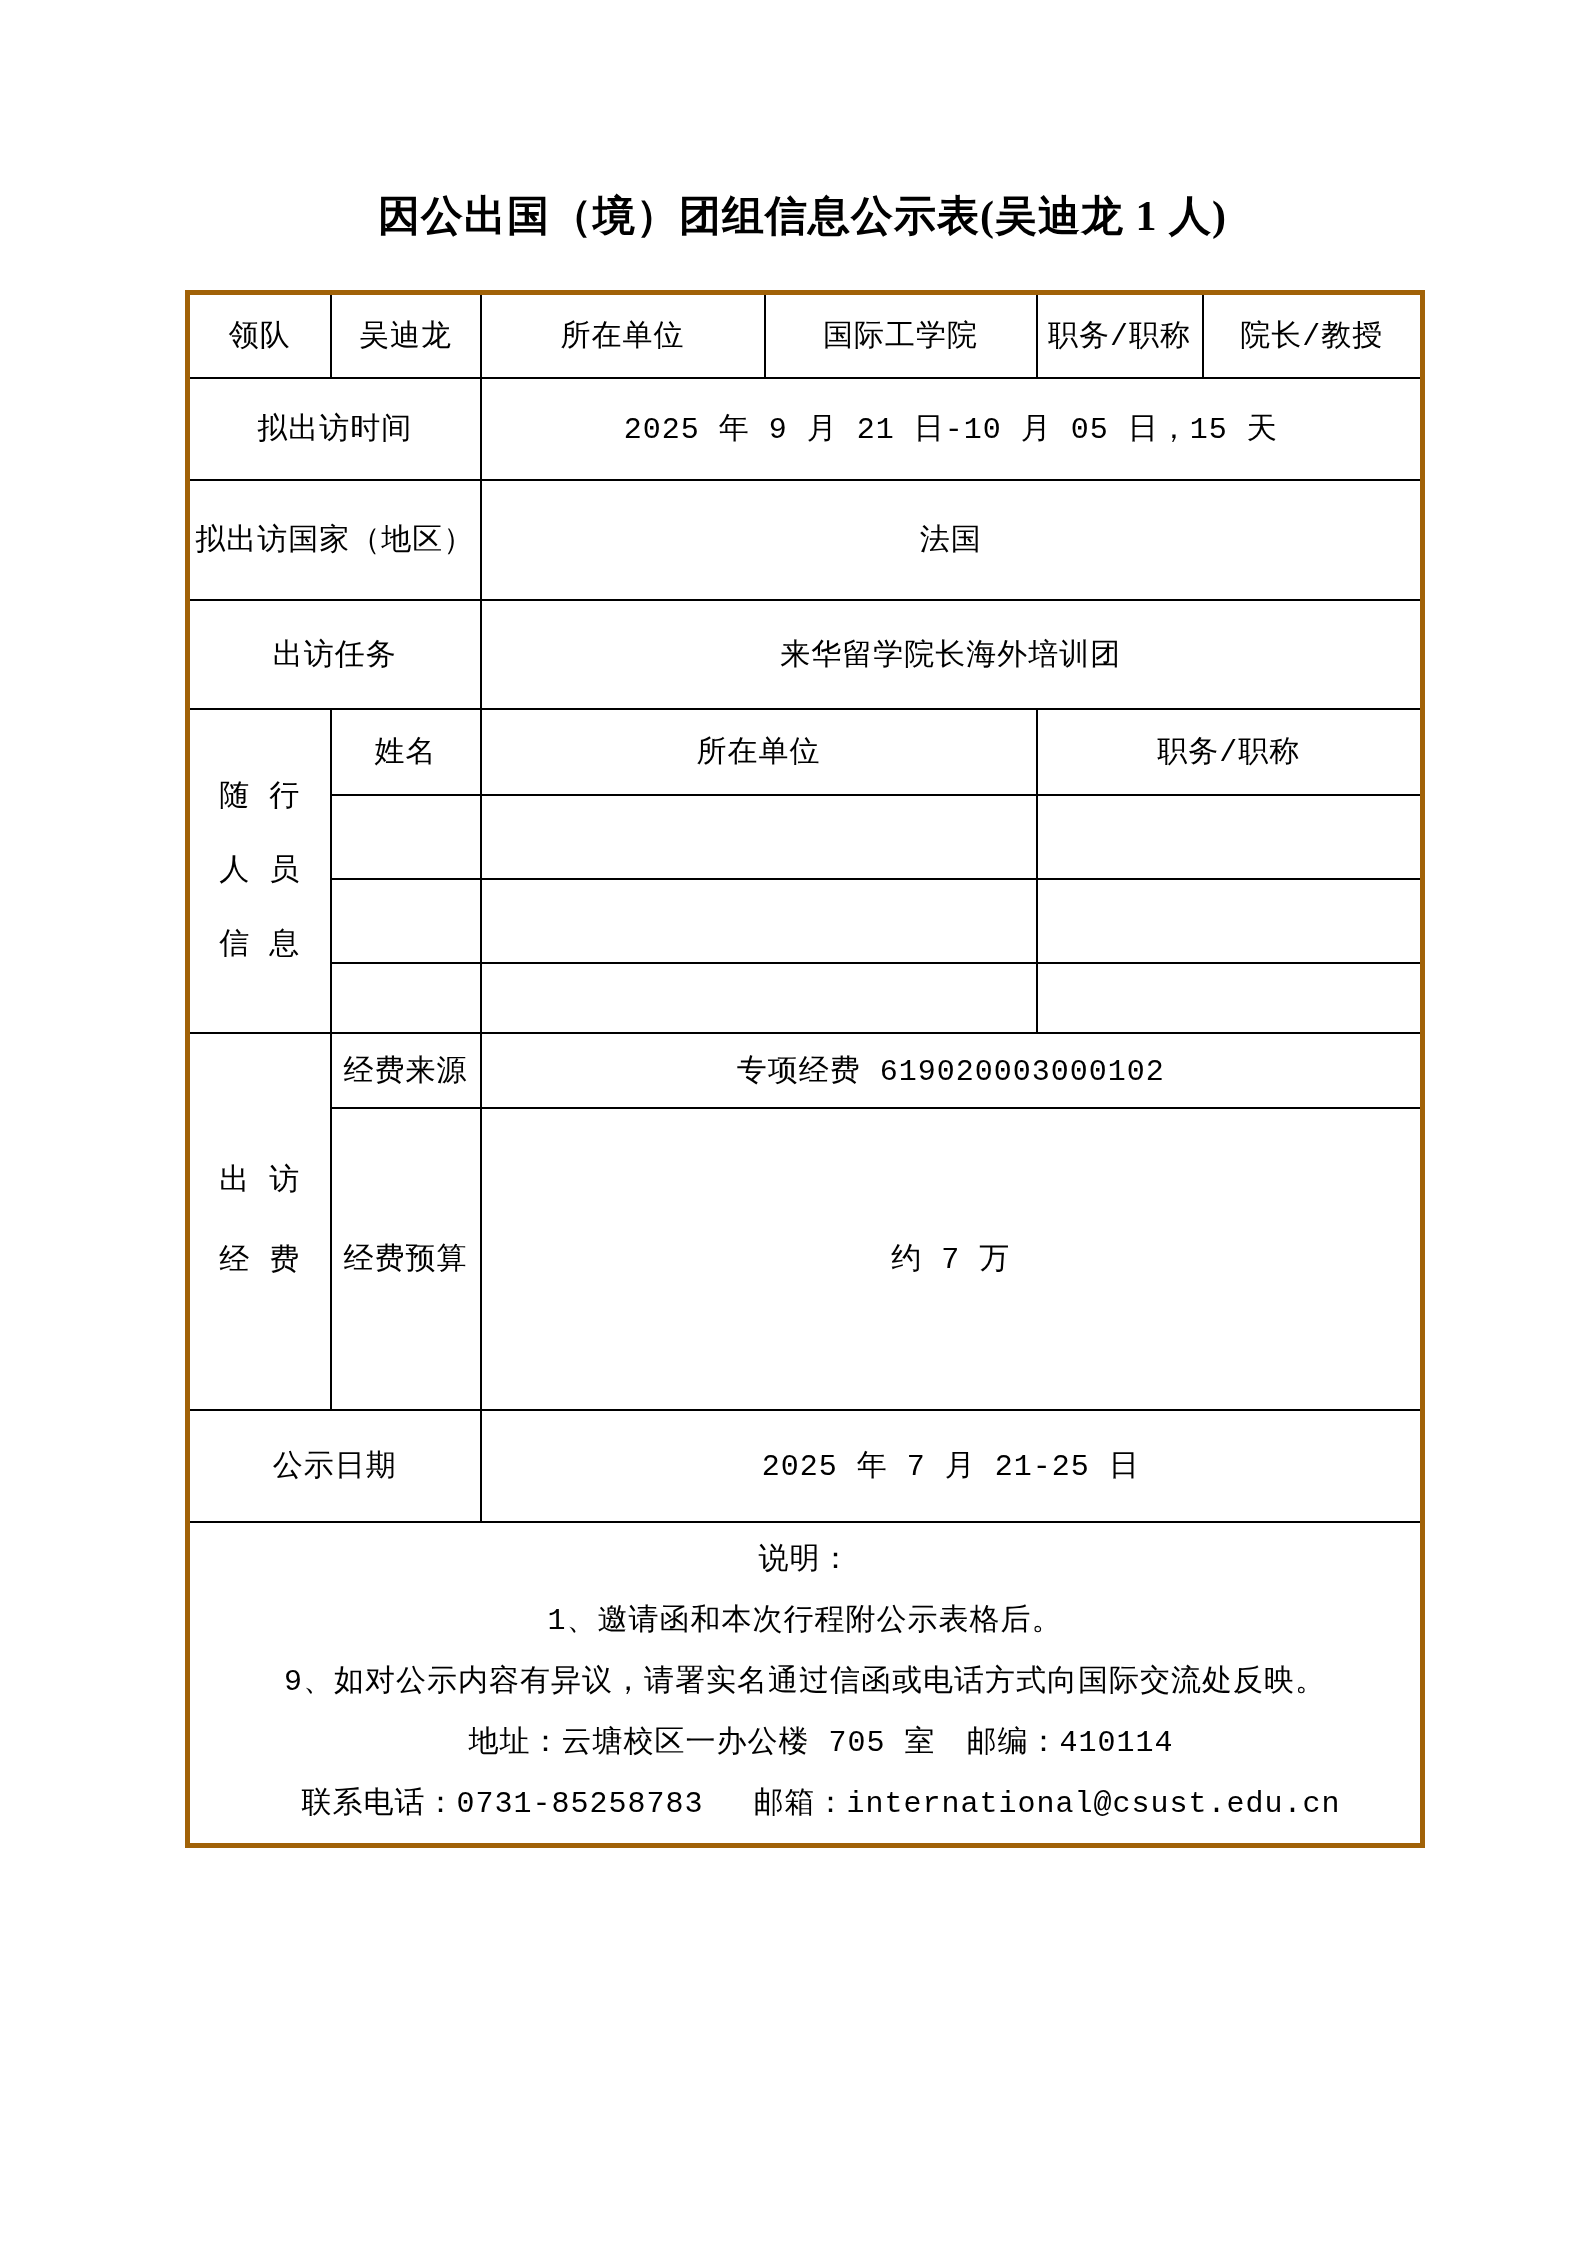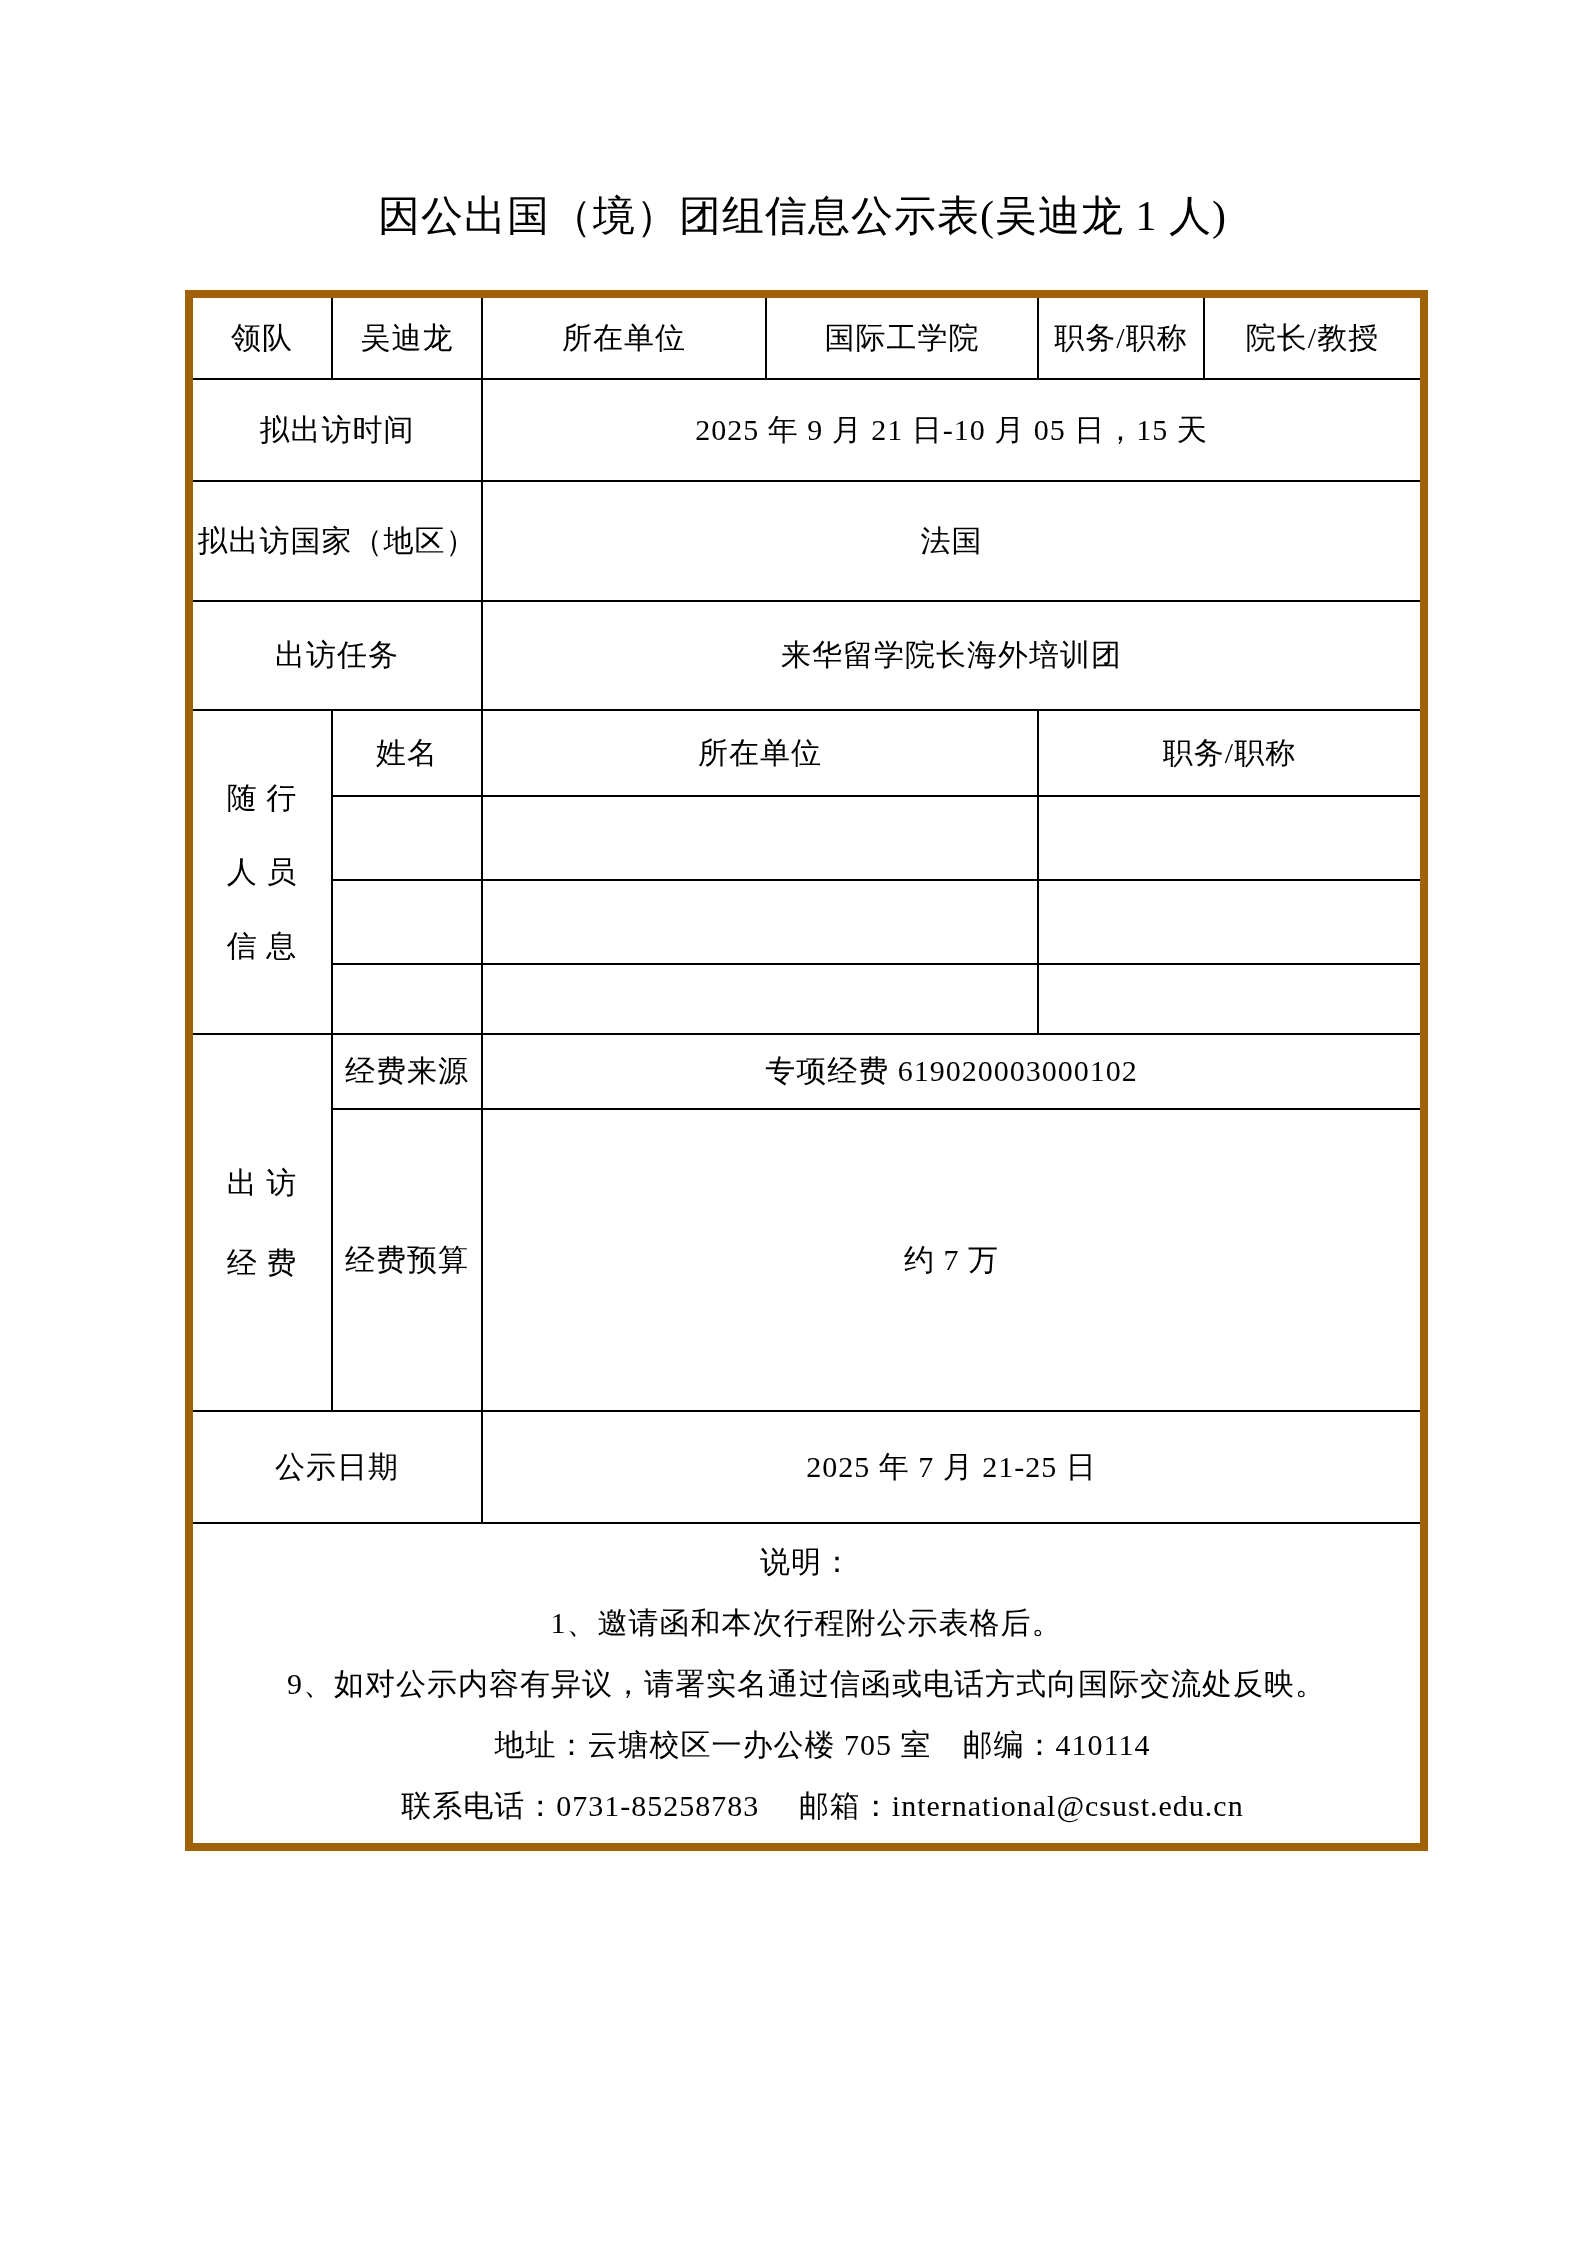--- a/index.html
+++ b/index.html
@@ -12,32 +12,33 @@
     color: #000000;
     overflow: hidden;
   }
   .doc-title {
     position: absolute;
     top: 188px;
     left: 185px;
     width: 1235px;
     text-align: center;
     font-size: 42px;
-    font-weight: 400;
+    font-weight: 700;
     letter-spacing: 1px;
     white-space: nowrap;
   }
   table.doc-table {
     position: absolute;
     top: 290px;
     left: 185px;
     width: 1235px;
     border-collapse: collapse;
     table-layout: fixed;
-    border: 8px solid #a16207;
+    border: 5px solid #a16207;
+    font-family: Liberation Mono, monospace;
   }
   table.doc-table td {
     border: 2px solid #000;
     text-align: center;
     vertical-align: middle;
     font-size: 30px;
     letter-spacing: 1px;
     padding: 0;
     overflow: hidden;
   }

